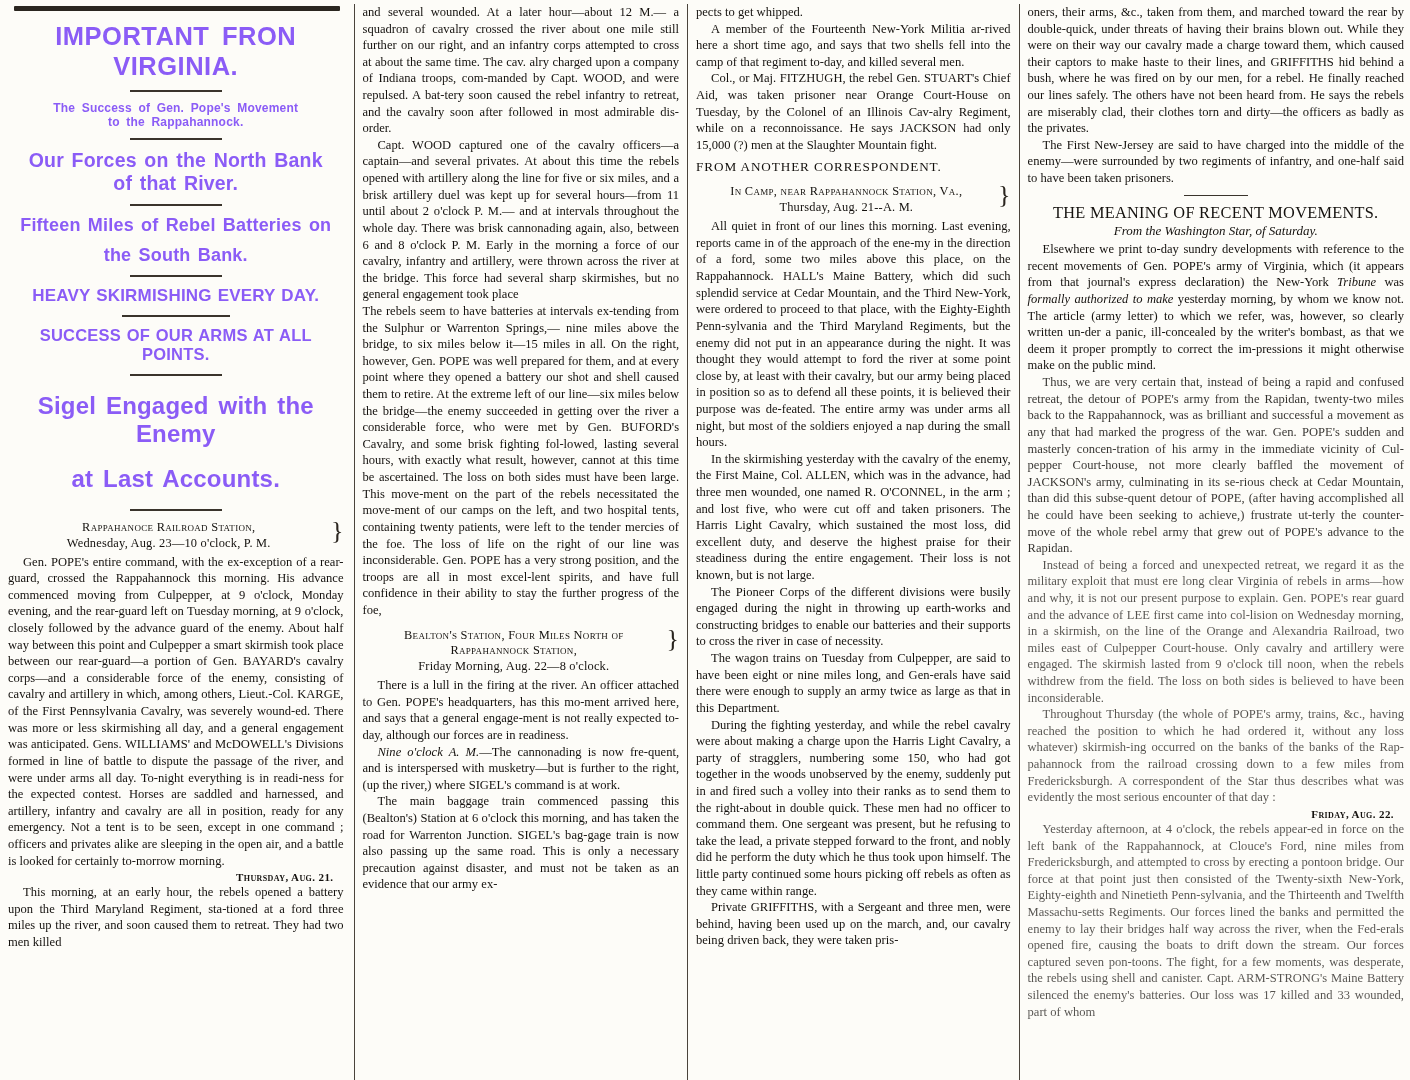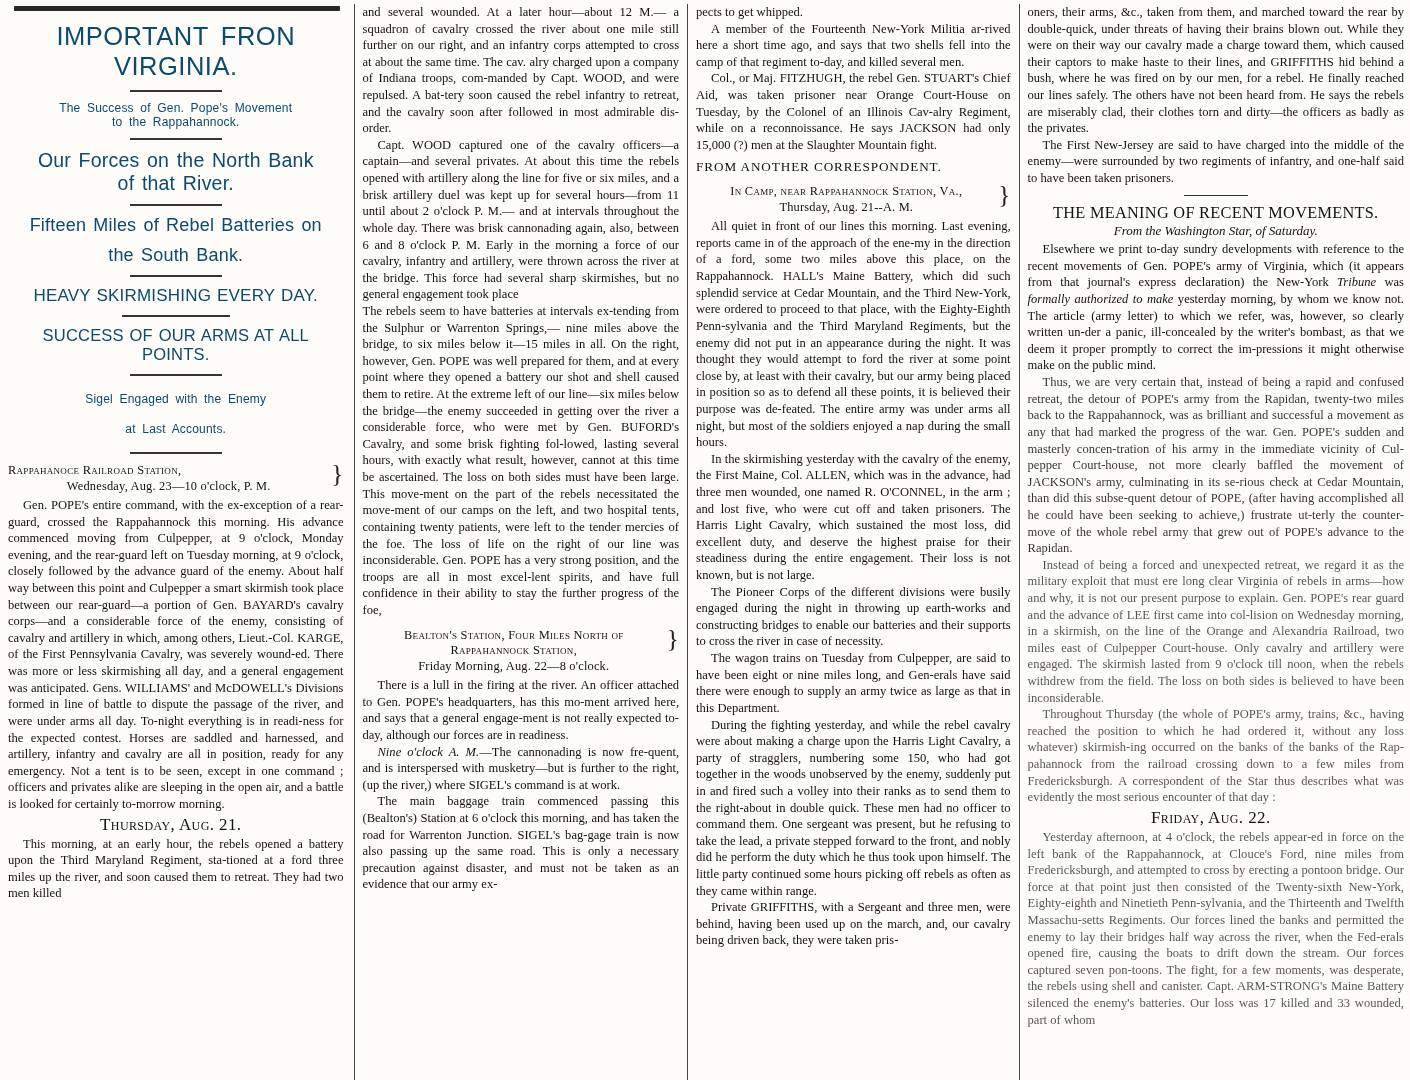--- a/index.html
+++ b/index.html
@@ -42,22 +42,22 @@
     height: 5px;
     background: #2b2620;
     margin: 2px 4px 10px 6px;
     border-radius: 1px;
   }
 
   
   .hl {
     text-align: center;
     font-family: "Liberation Sans", "DejaVu Sans", sans-serif;
-    font-weight: normal;
-    color: #0c4a6e;
+    font-weight: bold;
+    color: #8b5cf6;
     line-height: 1.18;
     letter-spacing: 0.2px;
   }
   .hl-1 {
     font-size: 25.5px;
     letter-spacing: 0.5px;
     margin: 0 0 2px 0;
     word-spacing: 5px;
   }
   .hl-2 {
@@ -79,21 +79,21 @@
     font-size: 17px;
     word-spacing: 1px;
     margin: 0;
   }
   .hl-6 {
     font-size: 16.5px;
     word-spacing: 1px;
     margin: 0;
   }
   .hl-7 {
-    font-size: 12px;
+    font-size: 24px;
     word-spacing: 3px;
     margin: 16px;
   }
   .deck-rule {
     width: 92px;
     height: 2px;
     background: #3a342c;
     margin: 9px auto 9px auto;
   }
   .deck-rule.wide { width: 108px; }
@@ -102,46 +102,47 @@
   .dateline {
     font-family: Liberation Serif, serif;
     font-size: 12.4px;
     line-height: 1.28;
     margin: 9px 0 2px 0;
     position: relative;
     padding-right: 14px;
   }
   .dateline .l1 {
     display: block;
-    text-align: left;
+    text-align: center;
     font-variant: small-caps;
     letter-spacing: 0.3px;
   }
   .dateline .l2 {
     display: block;
     text-align: center;
     letter-spacing: 0.2px;
   }
   .dateline .brace {
     position: absolute;
     right: 0;
     top: 0;
     font-size: 26px;
     line-height: 0.85;
     color: #2a251f;
   }
   .dateline.center-2 .l1 { text-align: center; }
 
   .inline-date {
-    text-align: center;
+    text-align: right;
     font-variant: small-caps;
-    font-size: 17px;
+    font-size: 11px;
     letter-spacing: 0.4px;
     margin: 2px 0 1px 0;
     padding-right: 10px;
+    font-weight: bold;
   }
 
   
   p.body {
     font-size: 12.55px;
     line-height: 1.325;
     text-align: justify;
     text-justify: inter-word;
     margin: 0 0 0 0;
     text-indent: 15px;

